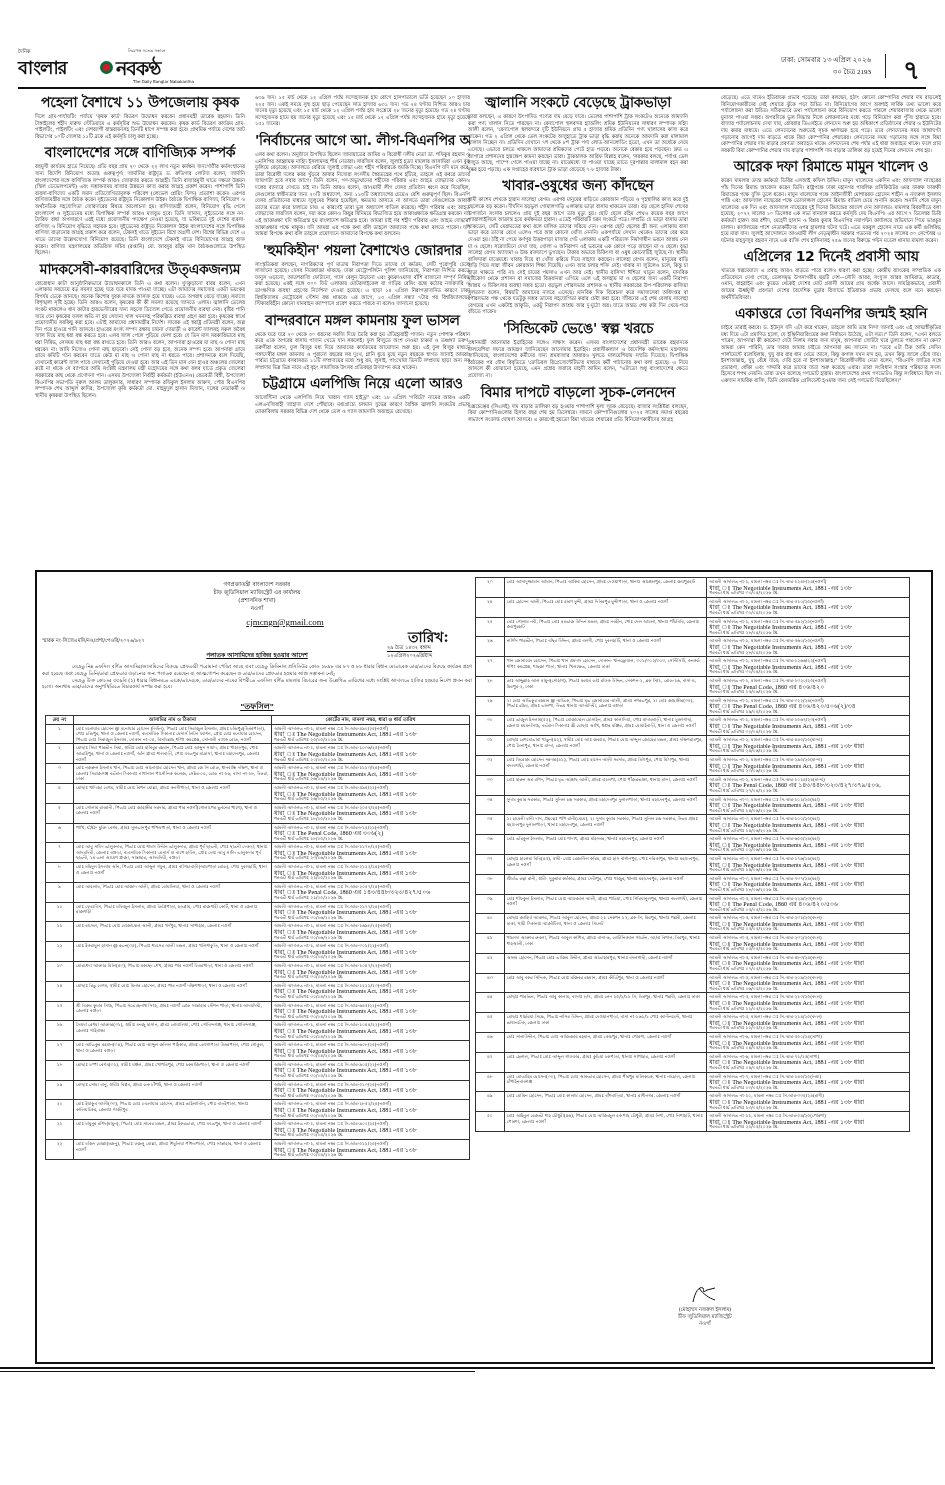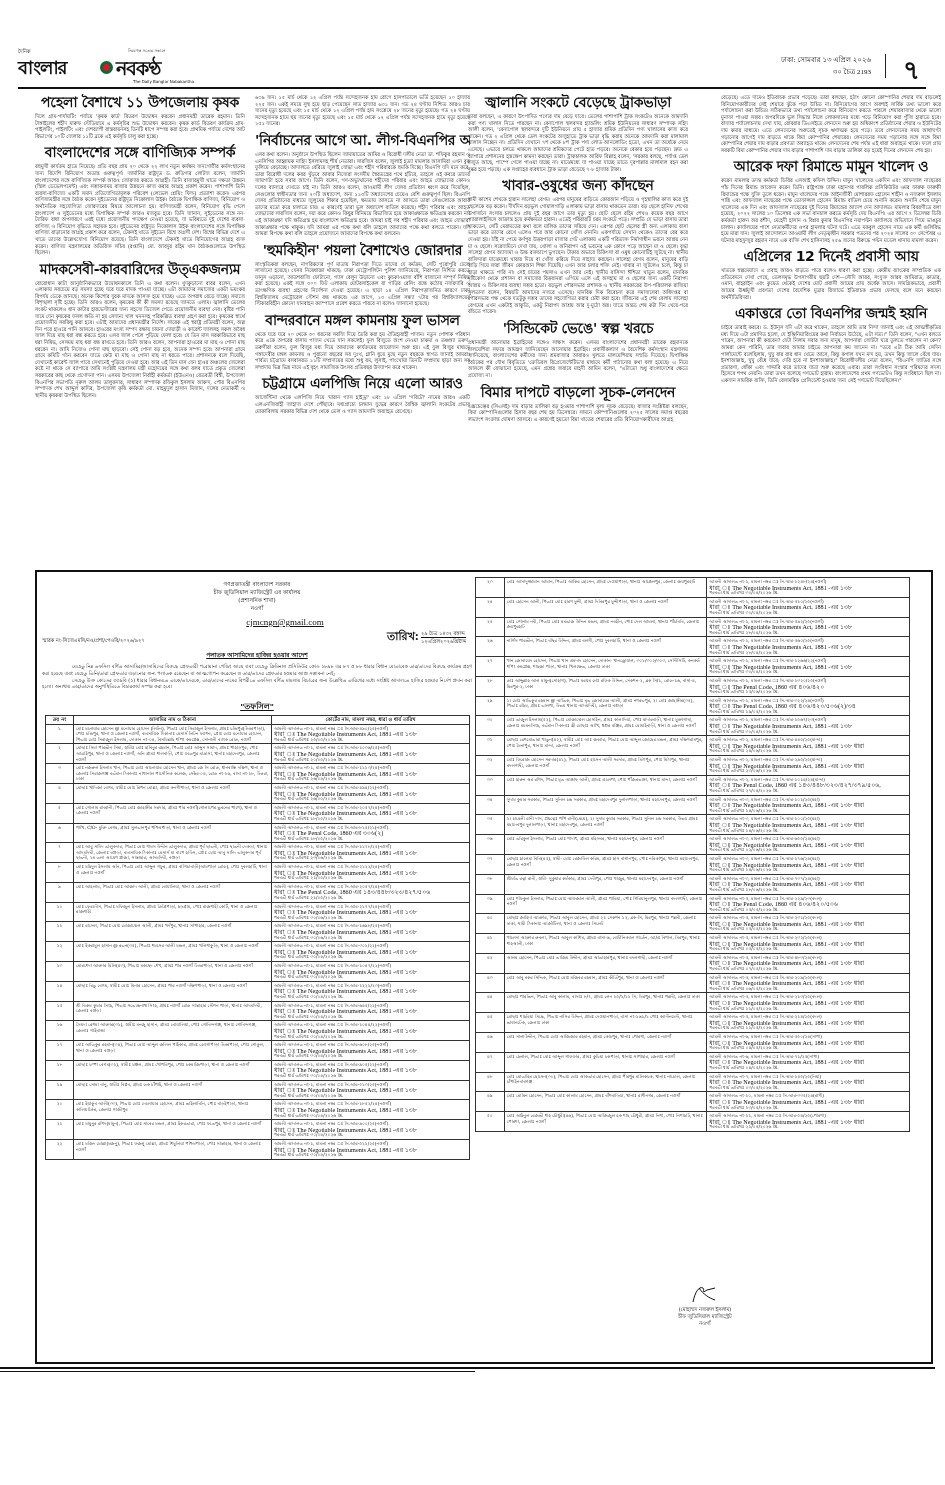--- a/index.html
+++ b/index.html
@@ -34,21 +34,21 @@
   .notice-l { position: absolute; left: 35px; top: 570px; width: 440px; height: 794px; border: 2px solid #111; border-right: none; }
   .notice-r { position: absolute; left: 475px; top: 570px; width: 458px; height: 794px; border: 2px solid #111; border-left: none; }
   .rule-bot-l { position: absolute; left: 0; top: 1367px; width: 475px; height: 2px; background: #111; }
   .rule-bot-r { position: absolute; left: 475px; top: 1367px; width: 460px; height: 2px; background: #111; }
   .rule-bot-l2 { position: absolute; left: 0; top: 1371px; width: 475px; height: 1px; background: #111; }
 
   .n-head { position: absolute; left: 0; top: 8px; width: 440px; text-align: center; font-size: 5.5px; line-height: 8px; }
   .n-email { position: absolute; left: 0; top: 45px; width: 440px; text-align: center; font-size: 9px; text-decoration: underline; font-family: "Liberation Serif", serif; margin-left: 28px; }
   .n-ref { position: absolute; left: 5px; top: 65px; font-size: 5px; }
   .n-date { position: absolute; left: 350px; top: 58px; font-size: 5px; line-height: 7px; }
-  .n-date .label { font-size: 11px; font-weight: bold; float: left; margin-right: 2px; line-height: 14px; }
+  .n-date .label { font-size: 14px; font-weight: bold; float: left; margin-right: 2px; line-height: 14px; margin-left: 21px; }
   .n-date .frac { float: left; }
   .n-date .frac .top { border-bottom: 1px solid #111; }
   .n-title { position: absolute; left: 0; top: 78px; width: 440px; text-align: center; font-size: 6px; font-weight: bold; text-decoration: underline; }
   .n-para { position: absolute; left: 5px; top: 92px; width: 430px; font-size: 4.8px; line-height: 6.8px; text-align: justify; }
   .n-para p { text-indent: 30px; }
   .n-tafsil { position: absolute; left: 0; top: 128px; width: 440px; text-align: center; font-size: 8px; font-weight: bold; text-decoration: underline; }
 
   table.cases { position: absolute; border-collapse: collapse; font-size: 4.4px; line-height: 5.6px; }
   table.cases td, table.cases th { border: 1px solid #333; vertical-align: top; padding: 1px 2px; }
   table.cases th { font-weight: bold; font-size: 5px; text-align: center; }

